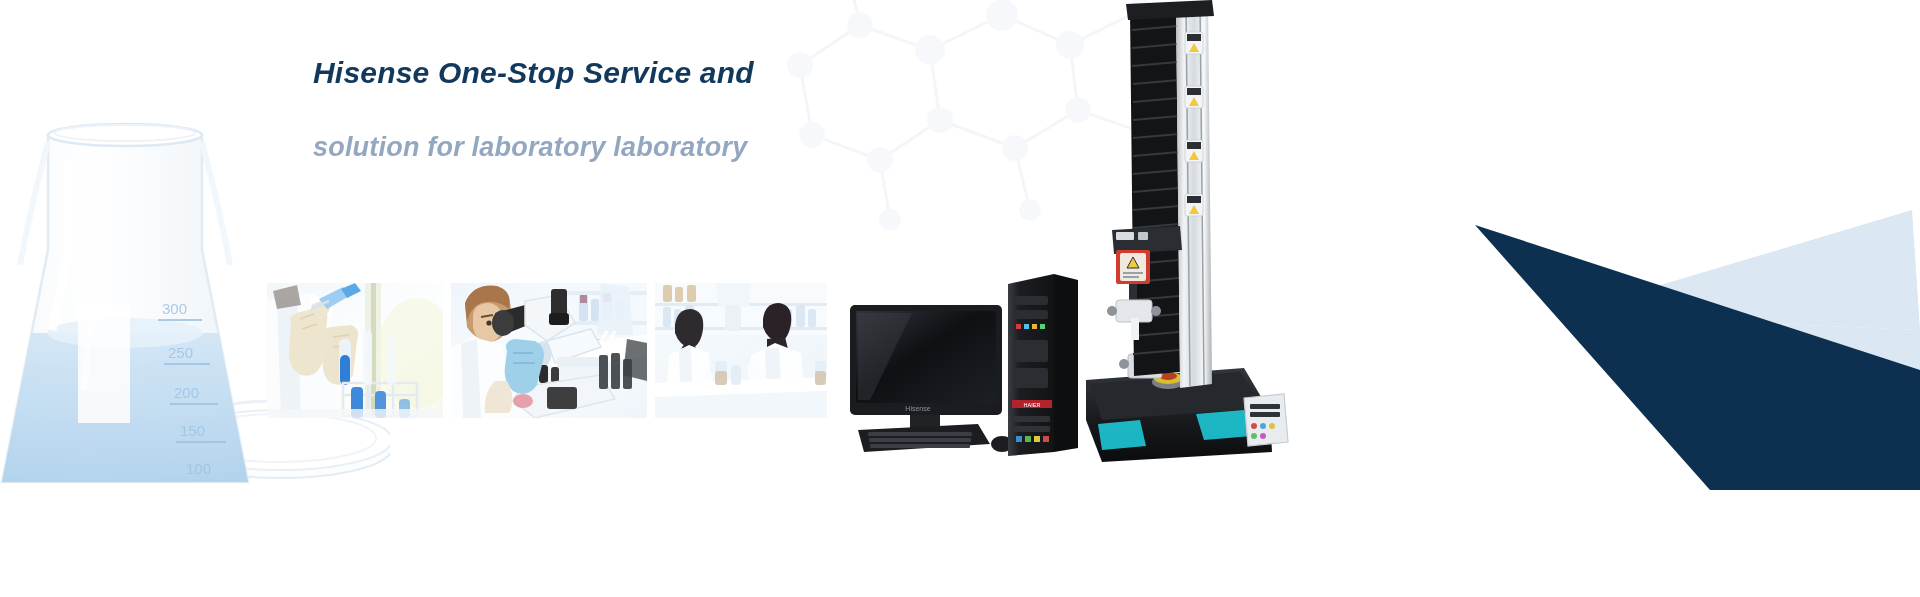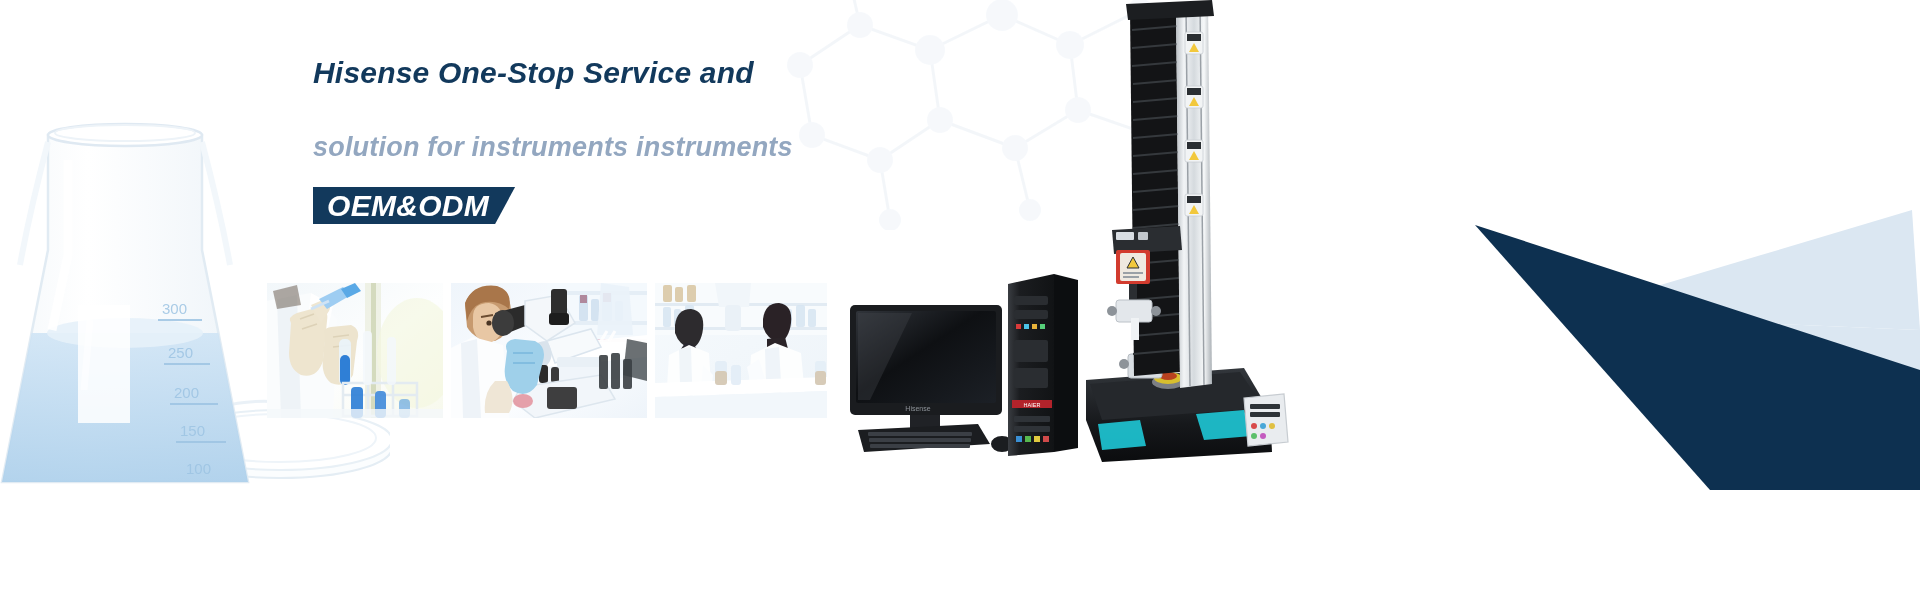--- a/index.html
+++ b/index.html
@@ -140,24 +140,21 @@
         <text x="196" y="384">100</text>
       </g>
 
       <path d="M78 70 L78 165 L62 240" fill="none" stroke="#ffffff" stroke-width="9" opacity=".9"></path>
       <path d="M100 230 L94 300" fill="none" stroke="#ffffff" stroke-width="7" opacity=".55"></path>
     </g>
   </svg>
 
   <div class="copy">
     <p class="line1">Hisense One-Stop Service and</p>
-    <p class="line2">solution for instruments instruments</p>
-    <div class="badge">
-      <span class="badge-text">OEM&amp;ODM</span>
-    </div>
+    <p class="line2">solution for laboratory laboratory</p>
   </div>
 
   <div class="photo-strip">
 
     <div class="photo p1">
       <svg width="176" height="135" viewBox="0 0 176 135">
         <defs>
           <linearGradient id="bg1" x1="0" y1="0" x2="1" y2="1">
             <stop offset="0%" stop-color="#f2f7fa"></stop>
               <stop offset="55%" stop-color="#fdfefe"></stop>

